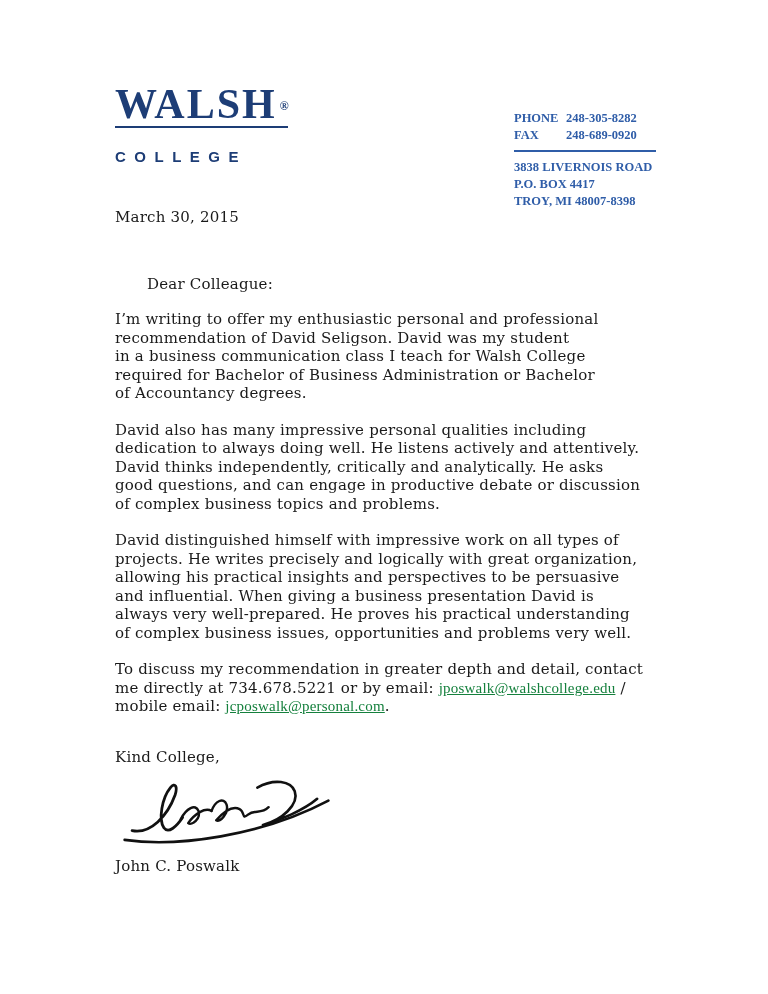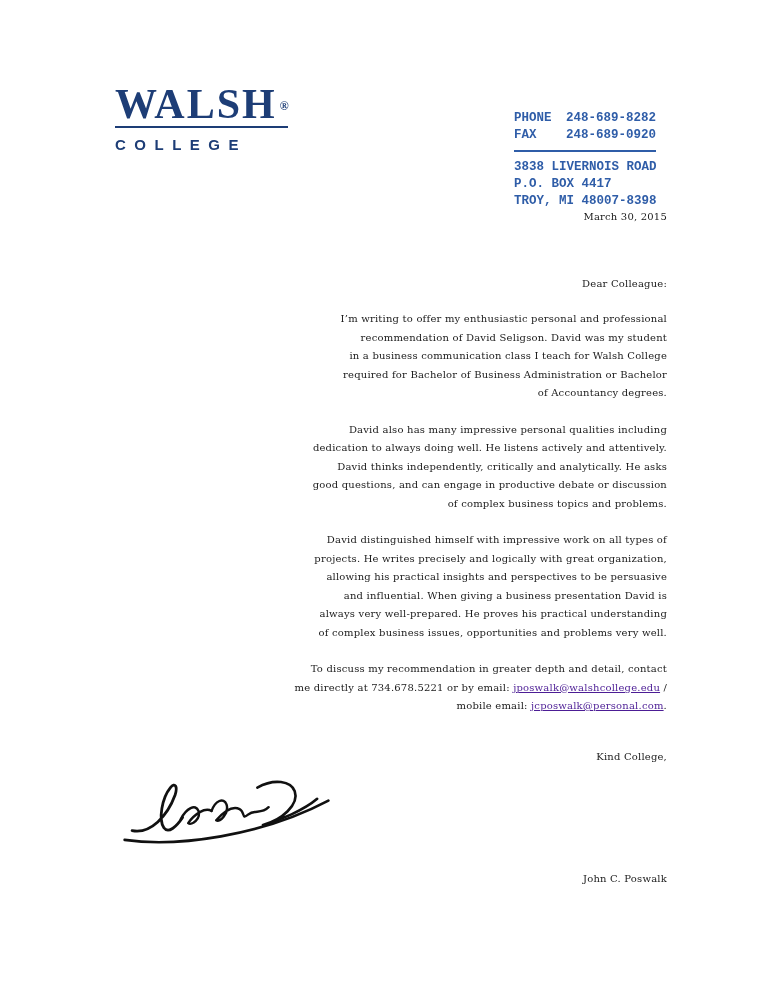--- a/index.html
+++ b/index.html
@@ -36,77 +36,77 @@
     vertical-align:top;
     position:relative; top:2px; left:3px;
     font-weight:bold;
   }
   .logo-college {
     font-family:"Liberation Sans", sans-serif;
     font-weight:bold;
     font-size:15px;
     letter-spacing:8.5px;
     color:#1d3d76;
-    margin-top:8px;
+    margin-top:20px;
   }
   .contact-block {
-    font-family:Liberation Mono, monospace;
+    font-family:Liberation Serif, serif;
     font-weight:bold;
     font-size:12.5px;
     line-height:17px;
     color:#2f5da8;
     width:142px;
     margin-top:26px;
   }
   .contact-row { display:flex; }
   .contact-label { width:52px; }
   .contact-divider {
     border:none;
     border-top:2px solid #2f5da8;
     margin:6px 0 7px 0;
   }
   .addr-line { white-space:nowrap; }
   
   .letter {
     position:absolute;
     top:208px; left:115px; width:552px;
-    font-size:10px;
+    font-size:15px;
     line-height:18.5px;
     letter-spacing:0.2px;
-    text-align:right;
   }
   .date { margin-bottom:48px; }
   .salutation { margin-bottom:17px;margin-left:32px; }
   .para { white-space:pre-line; margin-bottom:18px; }
   .para:last-of-type { margin-bottom:0; }
   .closing { margin-top:32px; }
   a.email-link {
-    color:#4c1d95;
+    color:#15803d;
     text-decoration:underline;
     cursor:pointer;
+    font-family:Liberation Serif, serif;
   }
   .signature-wrap { margin-top:8px; margin-left:4px; height:78px; }
   .signature-wrap svg { display:block; }
-  .sig-name { margin-top:18px; }
+  .sig-name { margin-top:5px; }
 </style>
 </head>
 <body>
 
 <div class="page">
 
   <div class="letterhead">
     <div class="logo-block">
       <div class="logo-word"><span>WALSH</span><span class="logo-reg">®</span></div>
       <div class="logo-college">COLLEGE</div>
     </div>
 
     <div class="contact-block">
       <div class="contact-row">
         <span class="contact-label">PHONE</span>
-        <span>248-689-8282</span>
+        <span>248-305-8282</span>
       </div>
       <div class="contact-row">
         <span class="contact-label">FAX</span>
         <span>248-689-0920</span>
       </div>
       <hr class="contact-divider">
       <div class="addr-line">3838 LIVERNOIS ROAD</div>
       <div class="addr-line">P.O. BOX 4417</div>
       <div class="addr-line">TROY, MI 48007-8398</div>
     </div>

